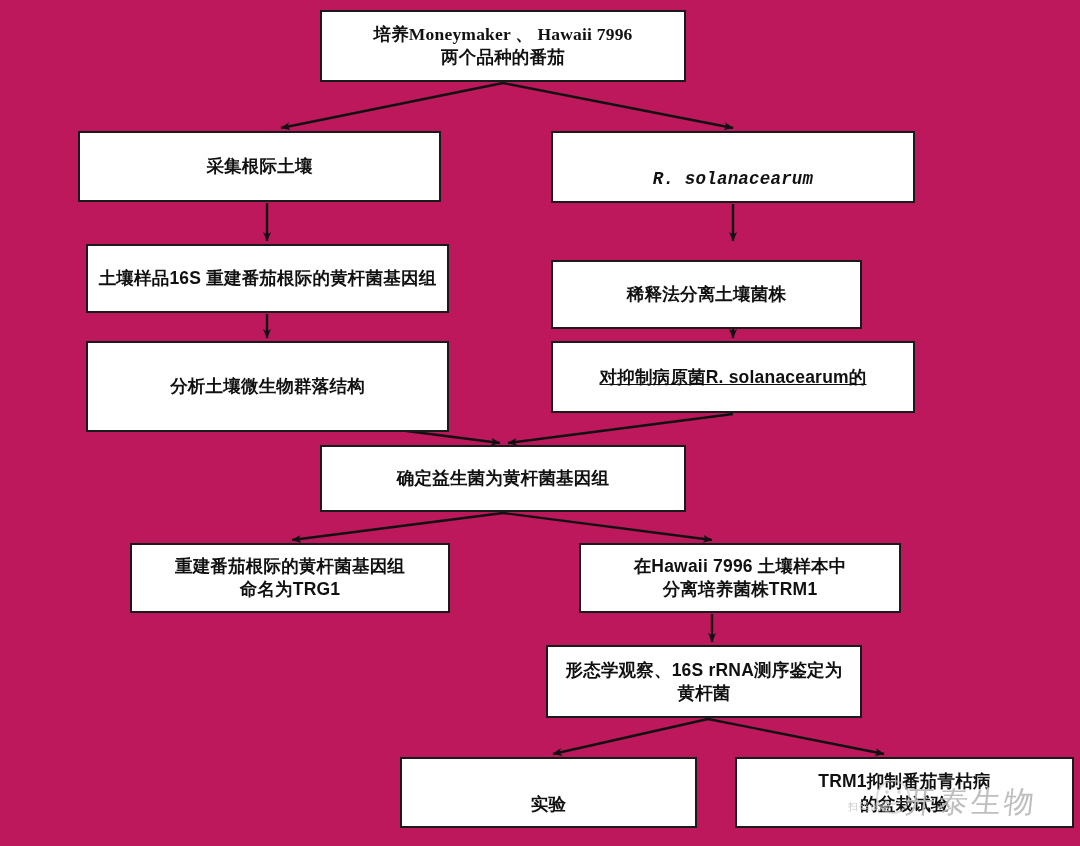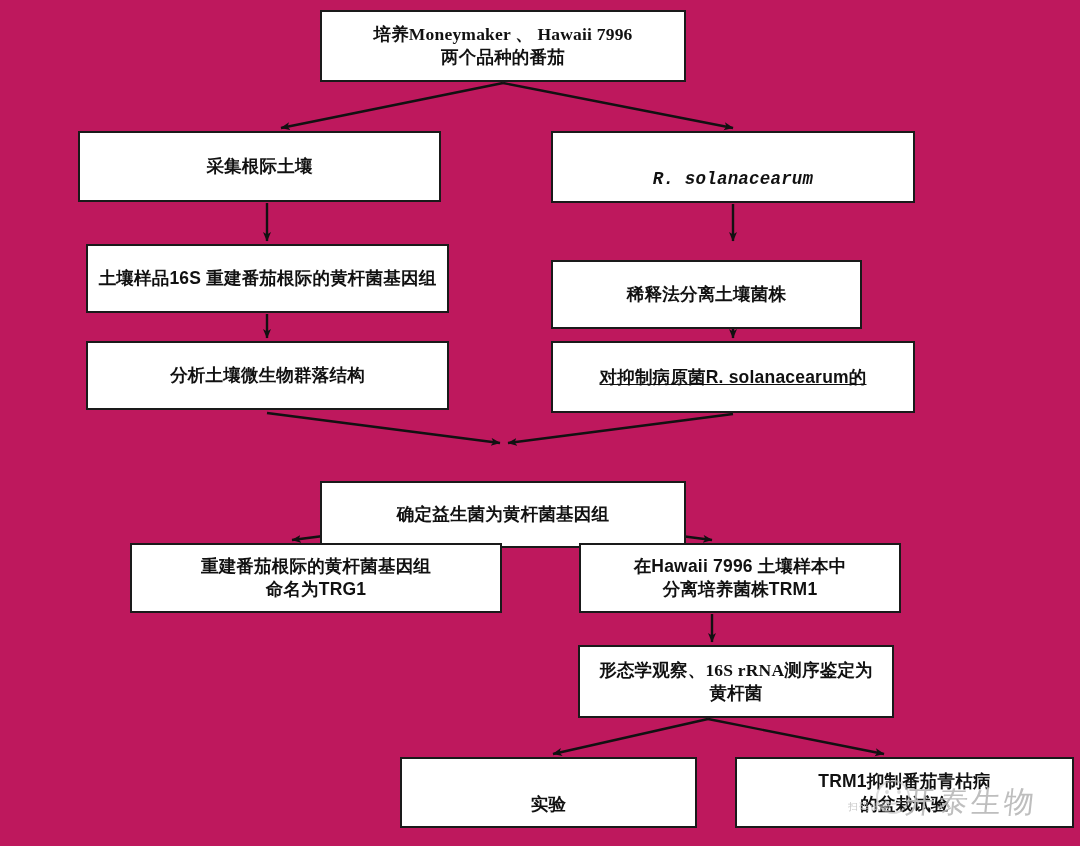--- a/index.html
+++ b/index.html
@@ -68,41 +68,41 @@
   </div>
 
   <div class="node" style="left:86px;top:244px;width:363px;height:69px;">
     <div class="txt">土壤样品16S 重建番茄根际的黄杆菌基因组</div>
   </div>
 
   <div class="node" style="left:551px;top:244px;width:311px;height:69px;margin-top:16px;">
     <div class="txt">稀释法分离土壤菌株</div>
   </div>
 
-  <div class="node" style="left:86px;top:341px;width:363px;height:69px;">
+  <div class="node" style="left:86px;top:341px;width:363px;height:91px;">
     <div class="txt">分析土壤微生物群落结构</div>
   </div>
 
   <div class="node" style="left:551px;top:341px;width:364px;height:72px;text-decoration:underline;">
     <div class="txt"><span>对抑制病原菌R. solanacearum的</span><br></div>
   </div>
 
-  <div class="node" style="left:320px;top:445px;width:366px;height:67px;margin-top:36px;">
+  <div class="node" style="left:320px;top:445px;width:366px;height:67px;">
     <div class="txt">确定益生菌为黄杆菌基因组</div>
   </div>
 
-  <div class="node" style="left:130px;top:543px;width:372px;height:70px;justify-content:center;">
+  <div class="node" style="left:130px;top:543px;width:320px;height:70px;justify-content:center;">
     <div class="txt"><span>重建番茄根际的黄杆菌基因组</span><br><span>命名为TRG1</span></div>
   </div>
 
   <div class="node" style="left:551px;top:543px;width:322px;height:70px;margin-left:28px;">
     <div class="txt"><span>在Hawaii 7996 土壤样本中</span><br><span>分离培养菌株TRM1</span></div>
   </div>
 
-  <div class="node" style="left:578px;top:645px;width:316px;height:73px;font-family:Liberation Serif, serif;">
+  <div class="node" style="left:546px;top:645px;width:316px;height:73px;">
     <div class="txt"><span>形态学观察、16S rRNA测序鉴定为</span><br><span>黄杆菌</span></div>
   </div>
 
   <div class="node" style="left:400px;top:757px;width:297px;height:71px;">
     <div class="txt"><br><span>实验</span></div>
   </div>
 
   <div class="node" style="left:735px;top:757px;width:339px;height:71px;">
     <div class="txt"><span>TRM1抑制番茄青枯病</span><br><span>的盆栽试验</span></div>
   </div>

